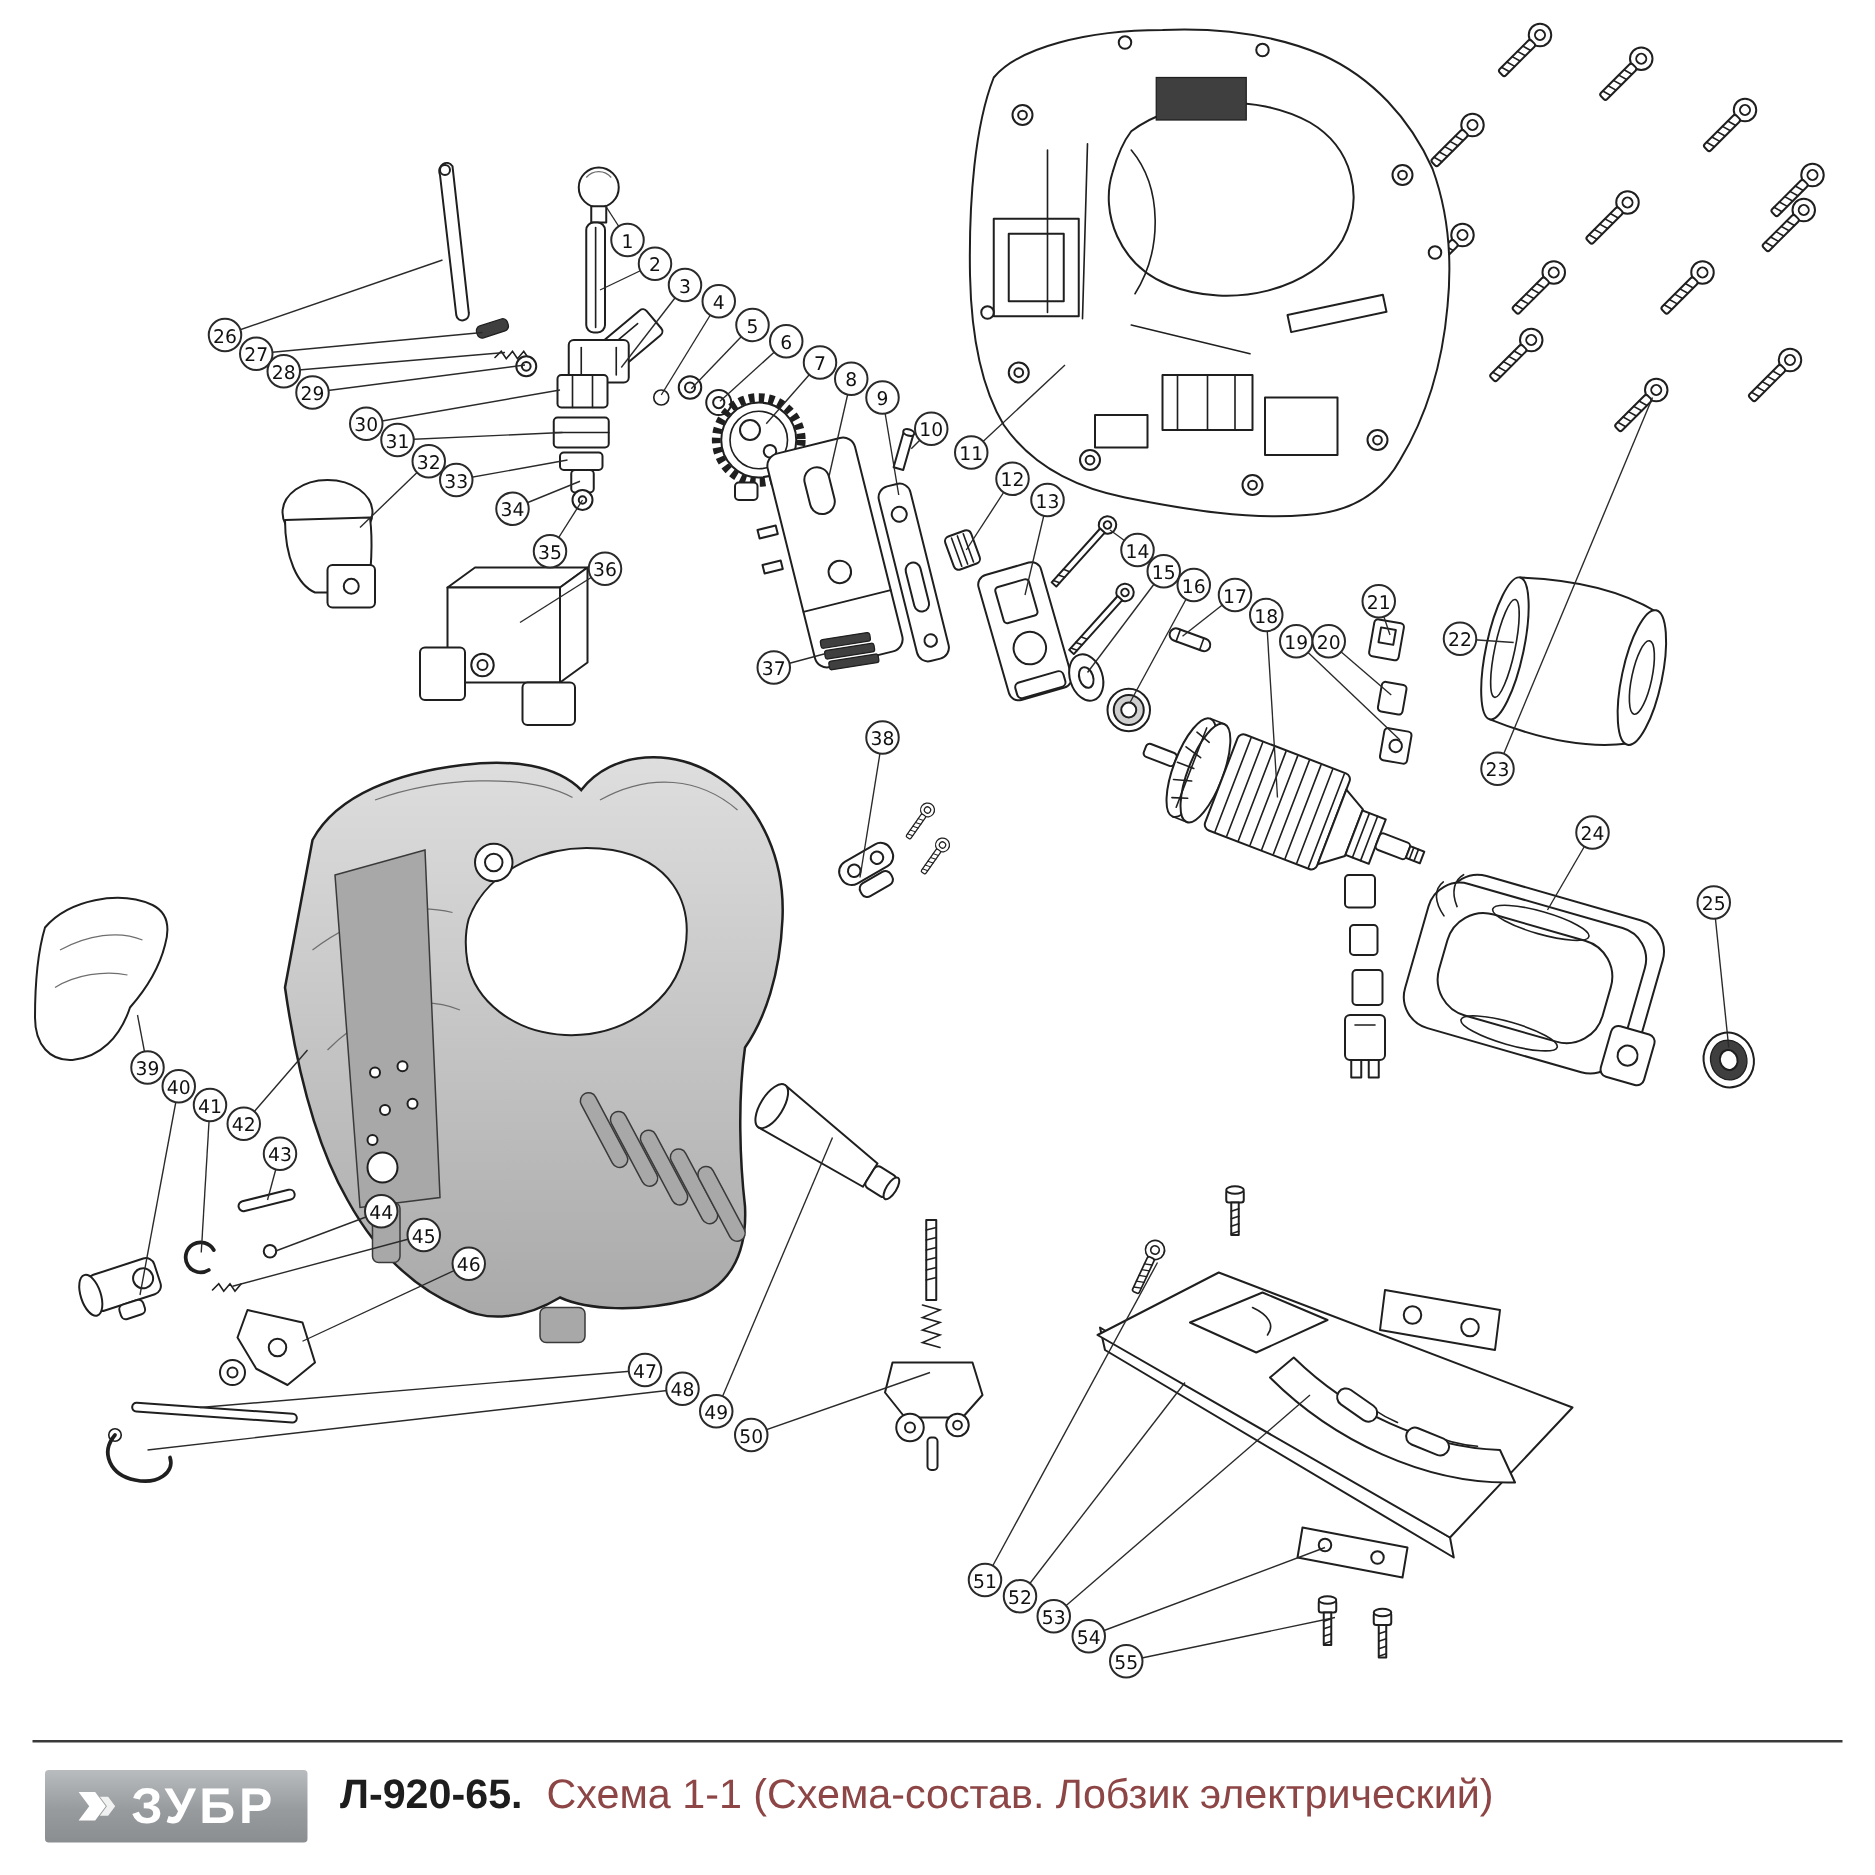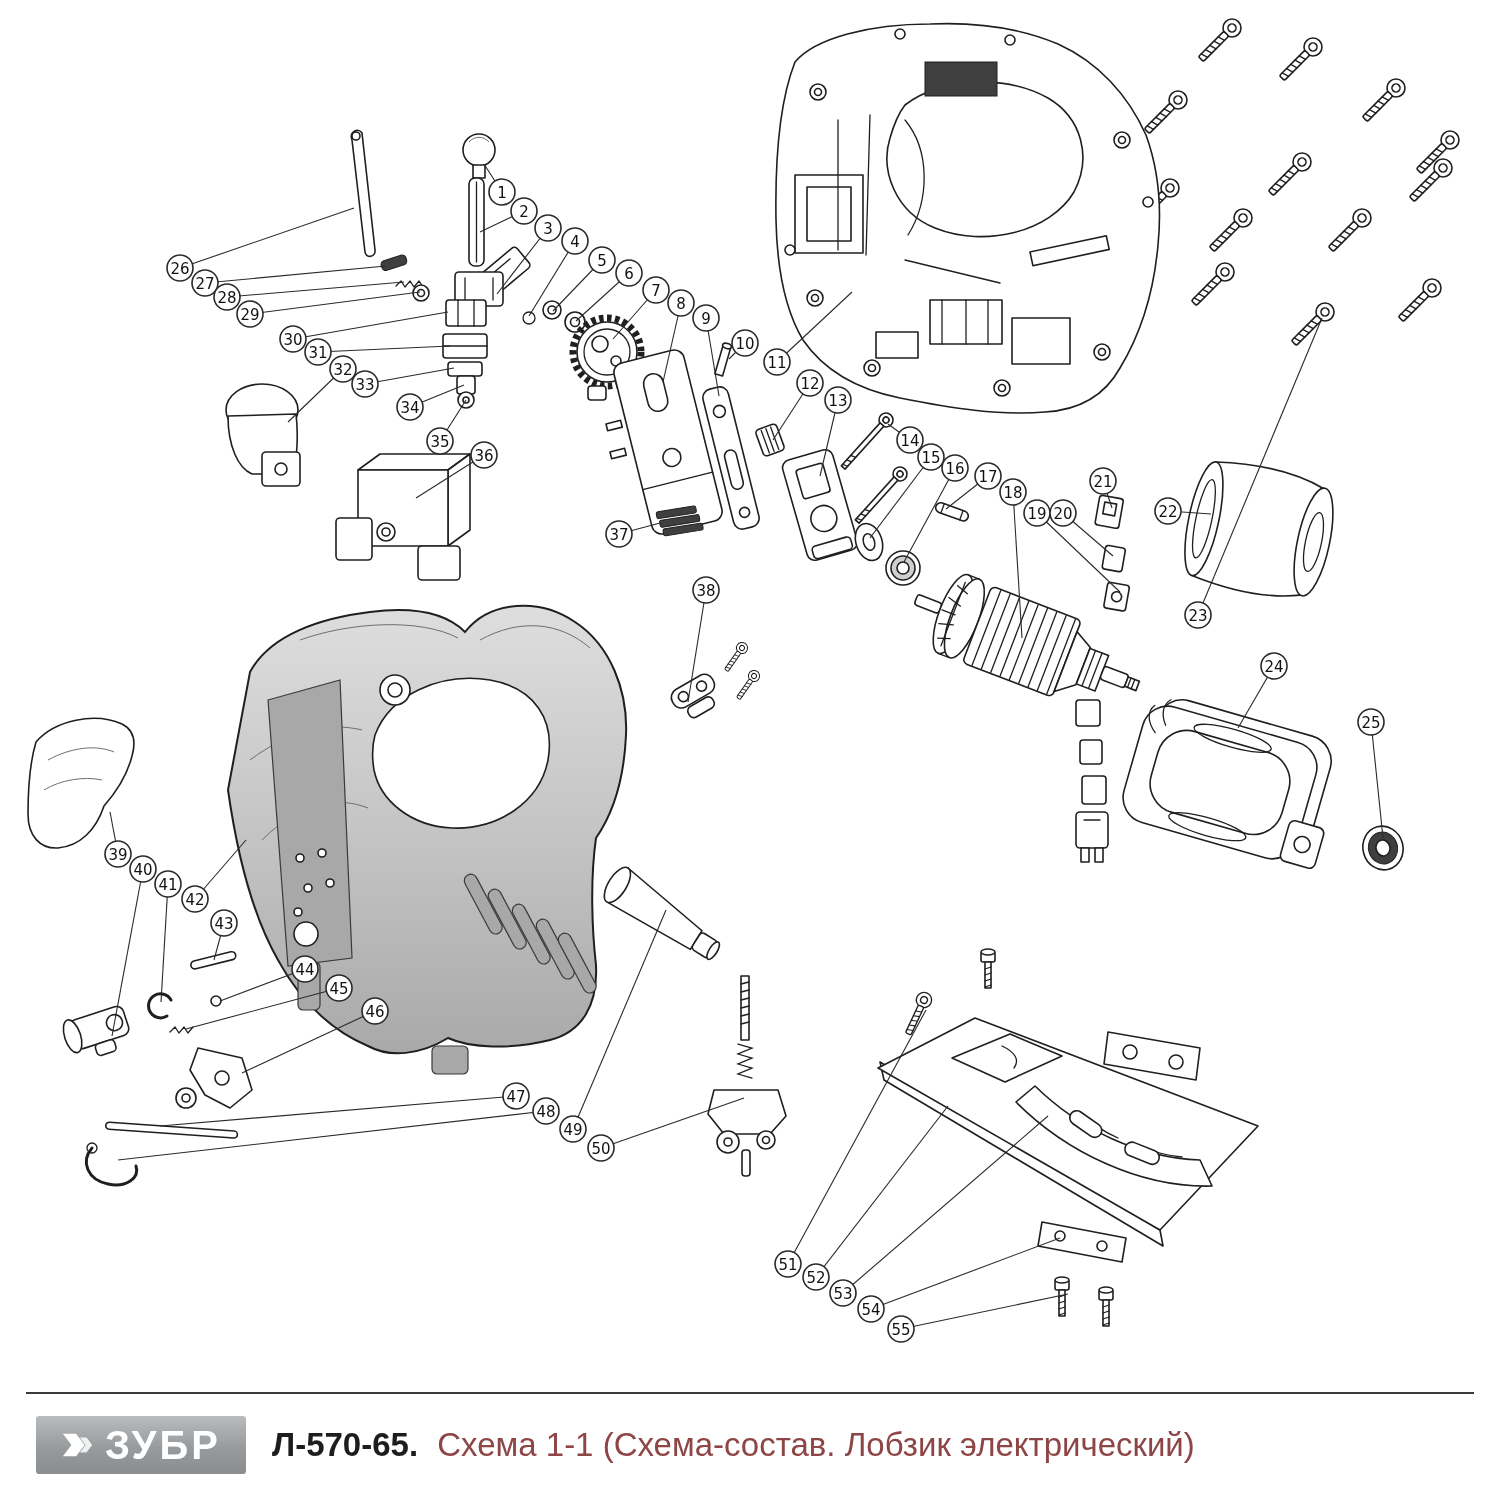--- a/index.html
+++ b/index.html
@@ -17,21 +17,21 @@
   .teeth{fill:none;stroke:#1f1f1f;stroke-width:7;stroke-dasharray:4.5 3.5;}
 
   
   .leader{stroke:#2a2a2a;stroke-width:1.1;fill:none;}
   .callout-circle{fill:#ffffff;stroke:#2a2a2a;stroke-width:1.6;}
   .callout-num{font-family:"DejaVu Sans",sans-serif;font-size:15px;fill:#111;text-anchor:middle;dominant-baseline:central;}
 
   
   .footer{position:absolute;left:0;top:1392px;width:1500px;}
   .footer .rule{margin:0 26px;border-top:2px solid #3a3a3a;}
-  .footer-row{display:flex;align-items:center;gap:26px;padding:22px 0 0 36px;}
+  .footer-row{display:flex;align-items:flex-start;gap:26px;padding:22px 0 0 36px;}
   .logo{width:210px;height:58px;display:flex;align-items:center;justify-content:center;gap:10px;
         background:linear-gradient(180deg,#b9bcbe 0%,#979b9e 55%,#8a8e91 100%);
         border-radius:3px;}
   .logo .brand{color:#ffffff;font-weight:bold;font-size:40px;letter-spacing:3px;line-height:1;}
   .title{font-size:33px;white-space:nowrap;}
   .title .model{font-weight:bold;color:var(--model-color,#1d1d1d);}
   .title .subtitle{color:var(--subtitle-color,#8d4545);margin-left:10px;margin-top:32px;}
 </style>
 </head>
 <body>
@@ -716,18 +716,18 @@
   <div class="rule"></div>
   <div class="footer-row">
     <div class="logo">
       <svg width="34" height="30" viewBox="0 0 36 30">
         <path d="M2 3 h14 l9 12 -9 12 H2 l9 -12 Z" fill="#ffffff"></path>
         <path d="M20 7 h7 l6 8 -6 8 h-7 l6 -8 Z" fill="#ffffff" opacity="0.85"></path>
       </svg>
       <span class="brand">ЗУБР</span>
     </div>
     <div class="title">
-      <span class="model">Л-570-65.</span>
+      <span class="model">Л-920-65.</span>
       <span class="subtitle">Схема 1-1 (Схема-состав. Лобзик электрический)</span>
     </div>
   </div>
 </div>
 </div>
 
 </body></html>

